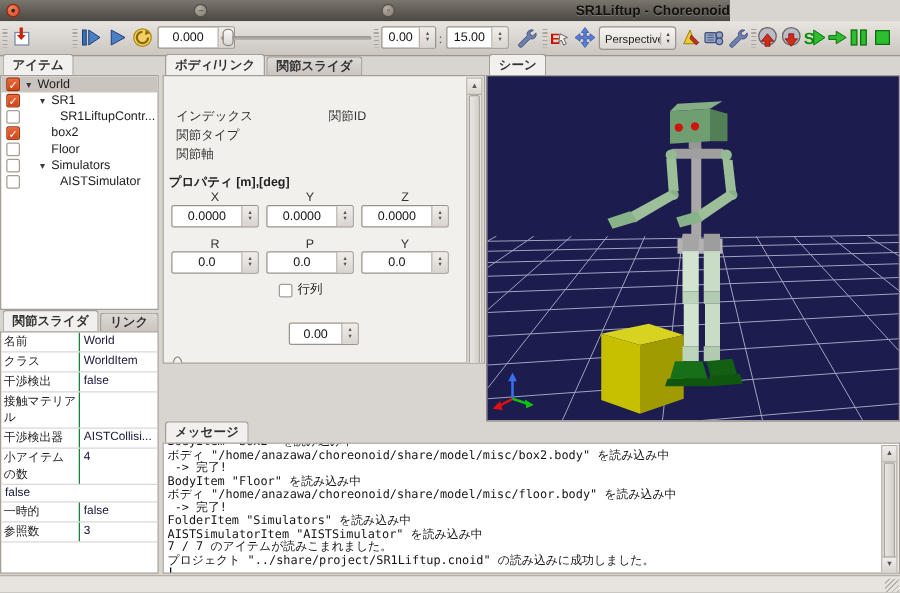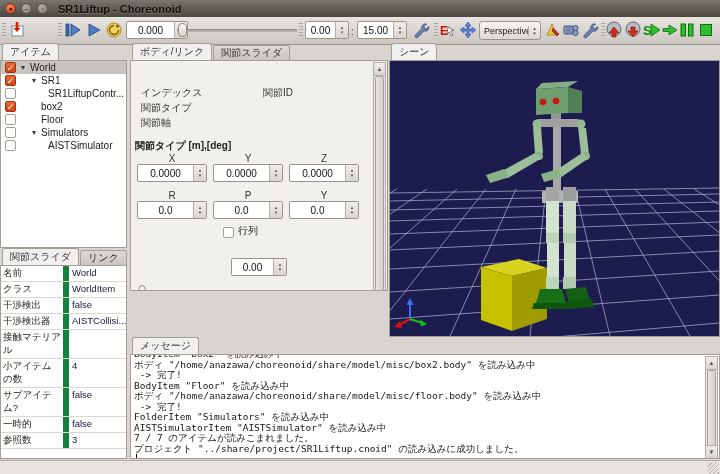--- a/index.html
+++ b/index.html
@@ -1,21 +1,21 @@
 <!DOCTYPE html>
 <html><head>
 <meta charset="utf-8">
 <style>
   html,body{margin:0;padding:0;background:#b0aca6;}
   #app{position:relative;width:720px;height:474px;background:#d8d4cf;overflow:hidden;
        font-family:"Liberation Sans",sans-serif;font-size:10px;color:#222;}
 
   
-  #titlebar{position:absolute;left:0;top:0;width:720px;height:17px;
-    background:linear-gradient(#7a766e,#4b4741);display:flex;align-items:center;}
+  #titlebar{position:absolute;left:0;top:0;width:584px;height:17px;
+    background:linear-gradient(#7a766e,#4b4741);display:flex;align-items:center;justify-content:space-between;}
   .wbtn{width:11px;height:11px;border-radius:50%;margin-left:5px;box-sizing:border-box;
     display:flex;align-items:center;justify-content:center;font-size:7px;line-height:7px;color:#3a2b20;}
   .wbtn.close{background:radial-gradient(circle at 35% 30%,#f2825f,#d6491f);border:1px solid #8d2a10;}
   .wbtn.gray{background:radial-gradient(circle at 35% 30%,#b5afa6,#7e786f);border:1px solid #565049;}
   #window-title{margin-left:10px;font-size:11px;font-weight:bold;color:#14110d;text-shadow:0 1px 0 rgba(255,255,255,.22);}
 
   
   #toolbar{position:absolute;left:0;top:17px;width:720px;height:27px;
     background:linear-gradient(#e8e4e0,#cbc6c0);border-bottom:1px solid #9b958e;}
   .tb{position:absolute;top:4px;width:18px;height:18px;display:flex;align-items:center;justify-content:center;}
@@ -28,39 +28,39 @@
   .slider{position:absolute;height:18px;}
   .groove{position:absolute;left:0;right:0;top:8px;height:3px;background:#b6b1ab;border-radius:2px;box-shadow:inset 0 1px 1px #8f8a84;}
   .shandle{position:absolute;top:2px;width:9px;height:14px;border-radius:4px;background:linear-gradient(#fbfaf9,#d9d5d0);border:1px solid #8f8880;box-sizing:border-box;}
   #camera-select{position:absolute;left:479px;top:4px;width:62px;height:19px;border:1px solid #9b948c;border-radius:3px;
     background:linear-gradient(#f7f5f3,#dcd8d3);display:flex;align-items:center;box-sizing:border-box;}
   #camera-select .lbl{flex:1;padding-left:4px;font-size:9px;white-space:nowrap;overflow:hidden;color:#222;}
   #camera-select .arr{width:11px;border-left:1px solid #b5afa8;display:flex;flex-direction:column;align-items:center;font-size:5px;line-height:5px;color:#444;}
   .colon{position:absolute;top:9px;font-size:10px;color:#444;}
 
   
-  .tabbar{position:absolute;display:flex;align-items:flex-end;height:16px;gap:1px;}
+  .tabbar{position:absolute;display:flex;align-items:flex-end;height:16px;gap:1px;font-weight:bold;}
   .tab{height:14px;padding:0 7px;font-size:10px;color:#333;display:flex;align-items:center;
     border:1px solid #a49e97;border-bottom:none;border-radius:3px 3px 0 0;
     background:linear-gradient(#ddd9d5,#cac5c0);white-space:nowrap;}
   .tab.active{background:#f2f0ee;height:16px;}
   .content{position:absolute;border:1px solid #a49e97;background:#fff;box-sizing:border-box;overflow:hidden;}
 
   
   .trow{height:13px;display:flex;align-items:center;font-size:10px;color:#1c1c1c;}
   .trow.sel{background:#c9c4bf;}
   .cb{width:11px;height:11px;box-sizing:border-box;border:1px solid #a59d93;border-radius:2px;background:#fff;
       margin:0 3px 0 4px;display:flex;align-items:center;justify-content:center;font-size:9px;color:#fff;flex:none;}
   .cb.on{background:linear-gradient(#ec6a3e,#cf4413);border-color:#a33208;}
   .exp{width:9px;font-size:8px;color:#3a3a3a;flex:none;}
   .sp0{width:2px;flex:none}.sp1{width:13px;flex:none}.sp2{width:29px;flex:none}
 
   
   .prow{display:flex;border-bottom:1px solid #dbd8d4;font-size:9.5px;align-items:stretch;}
-  .pkey{width:58px;flex:none;border-right:6px solid #15803d;padding:1px 2px;color:#222;}
+  .pkey{width:58px;flex:none;border-right:1px solid #15803d;padding:1px 2px;color:#222;}
   .pval{flex:1;padding:1px 3px;color:#16163a;overflow:hidden;}
 
   
   #body-content{background:#f2f0ec;}
   .blab{position:absolute;font-size:10px;color:#333;}
   .bbold{position:absolute;font-size:10px;font-weight:bold;color:#222;}
   .axlab{position:absolute;width:70px;text-align:center;font-size:10px;color:#333;}
   .vscroll{position:absolute;width:13px;background:#e9e6e2;border:1px solid #b3ada6;box-sizing:border-box;}
   .sbtn{height:12px;display:flex;align-items:center;justify-content:center;font-size:6px;color:#555;
     background:linear-gradient(#f1eeea,#d9d4cf);border-bottom:1px solid #b3ada6;}
@@ -295,33 +295,32 @@
       </div>
     <div class="prow">
         <div class="pkey">クラス</div>
         <div class="pval">WorldItem</div>
       </div>
     <div class="prow">
         <div class="pkey">干渉検出</div>
         <div class="pval">false</div>
       </div>
     <div class="prow">
+        <div class="pkey">接触マテリアル</div>
+        <div class="pval"></div>
+      </div>
+    <div class="prow">
         <div class="pkey">干渉検出器</div>
         <div class="pval">AISTCollisi...</div>
       </div>
     <div class="prow">
-        <div class="pkey">接触マテリアル</div>
-        <div class="pval"></div>
-      </div>
-    <div class="prow">
         <div class="pkey">小アイテムの数</div>
         <div class="pval">4</div>
       </div>
     <div class="prow">
-        <div class="pkey">サブアイテム?</div>
         <div class="pval">false</div>
       </div>
     <div class="prow">
         <div class="pkey">一時的</div>
         <div class="pval">false</div>
       </div>
     <div class="prow">
         <div class="pkey">参照数</div>
         <div class="pval">3</div>
       </div>
@@ -329,21 +328,21 @@
 
   <div class="tabbar" style="left:132px;top:44px">
     <div class="tab active">ボディ/リンク</div>
     <div class="tab">関節スライダ</div>
   </div>
   <div class="content" id="body-content" style="left:130px;top:60px;width:258px;height:231px">
     <div class="blab" style="left:10px;top:25px">インデックス</div>
     <div class="blab" style="left:132px;top:25px">関節ID</div>
     <div class="blab" style="left:10px;top:40px">関節タイプ</div>
     <div class="blab" style="left:10px;top:55px">関節軸</div>
-    <div class="bbold" style="left:4px;top:78px">関節タイプ [m],[deg]</div>
+    <div class="bbold" style="left:4px;top:78px">プロパティ [m],[deg]</div>
 
     <div class="axlab" style="left:6px;top:92px">X</div>
     <div class="axlab" style="left:82px;top:92px">Y</div>
     <div class="axlab" style="left:158px;top:92px">Z</div>
     <div class="spin" style="left:6px;top:103px;width:70px">
         <input class="sf" readonly="" value="0.0000" style="">
         <div class="step">
           <span>▴</span>
           <span>▾</span>
         </div>

